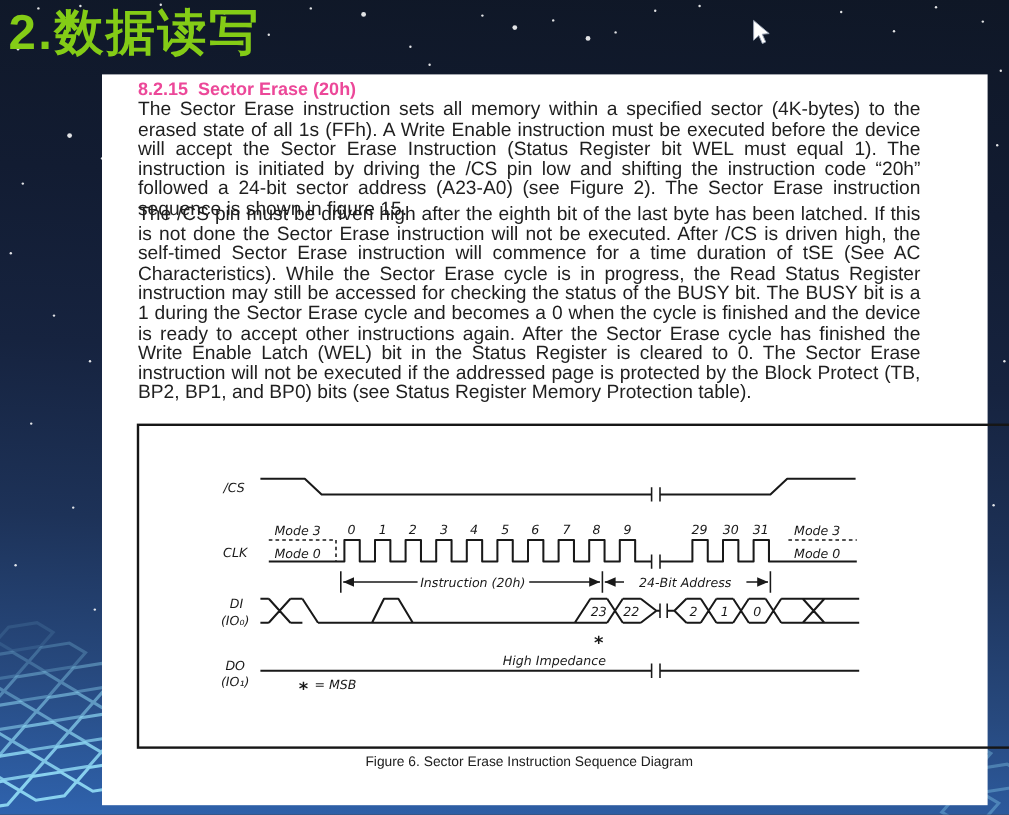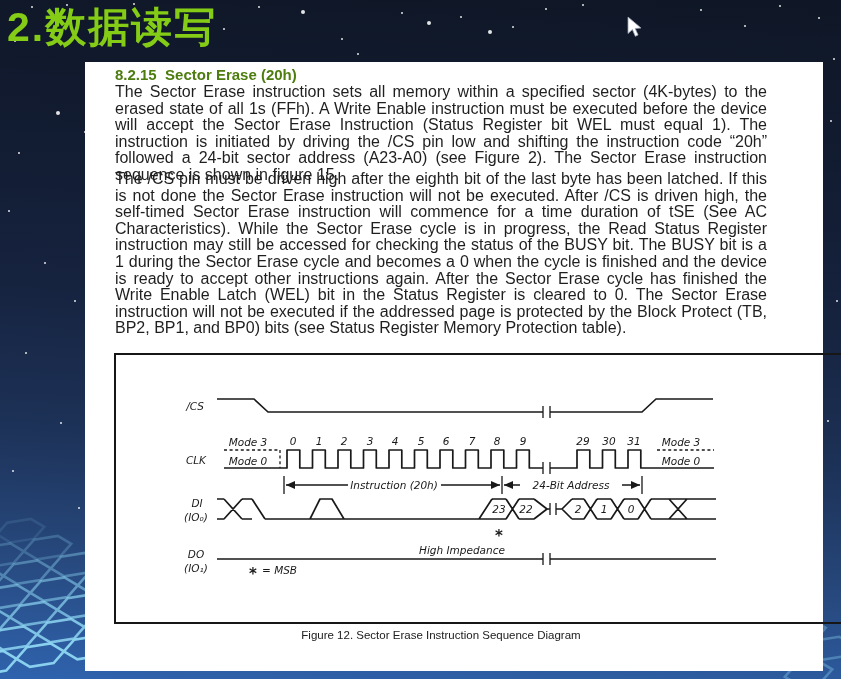--- a/index.html
+++ b/index.html
@@ -16,21 +16,21 @@
       545px 8px 0 0 #fff, 582px 4px 0 0 #fff, 700px 9px 0 0 #fff, 744px 25px 0 0 #fff,
       779px 5px 0 0 #fff, 818px 17px 0 0 #fff, 833px 58px 0 0 #fff,
       57px 112px 0 1px #fff, 84px 131px 0 0 #fff, 18px 152px 0 0 #fff, 8px 210px 0 0 #fff,
       44px 262px 0 0 #fff, 74px 300px 0 0 #fff, 25px 352px 0 0 #fff, 60px 422px 0 0 #fff,
       12px 470px 0 0 #fff, 78px 507px 0 0 #fff,
       830px 120px 0 0 #fff, 836px 300px 0 0 #fff, 827px 420px 0 0 #fff;}
   .slide-title{position:absolute;left:7px;top:0px;font-size:41px;font-weight:bold;
       color:#84cc16;letter-spacing:2px;white-space:nowrap;}
   .panel{position:absolute;left:85px;top:62px;width:738px;height:609px;background:#ffffff;}
   .doc-heading{position:absolute;left:30px;top:4px;font-size:15px;font-weight:bold;
-      color:#4d7c0f;white-space:pre-wrap;}
+      color:#ec4899;white-space:pre-wrap;}
   .para{position:absolute;left:30px;width:652px;font-size:16px;line-height:16.6px;
       text-align:justify;color:#1f1f1f;}
   #para1{top:22px;}
   #para2{top:109px;}
   .figure-box{position:absolute;left:29px;top:291px;width:744px;height:271px;
       border:2px solid #161616;box-sizing:border-box;font-style:italic;}
   .caption{position:absolute;left:29px;top:567px;width:654px;text-align:center;
       font-size:11.5px;color:#202020;}
   svg.diagram{position:absolute;left:0;top:0;}
   .wave{fill:none;stroke:#191919;stroke-width:1.7;stroke-linejoin:round;}
@@ -163,18 +163,18 @@
       <text class="dtxt mid" x="80" y="203">DO</text>
       <text class="dtxt mid" x="80" y="217">(IO₁)</text>
       <path class="wave" d="M101 204 H427 M434 204 H600"></path>
       <path class="wave thin" d="M427 198 V210 M434 198 V210"></path>
       <text class="dtxt mid" x="346" y="199">High Impedance</text>
       <text class="starg" x="133" y="224">*</text>
       <text class="dtxt" x="146" y="219">= MSB</text>
     </svg>
   </div>
 
-  <div class="caption">Figure 12. Sector Erase Instruction Sequence Diagram</div>
+  <div class="caption">Figure 6. Sector Erase Instruction Sequence Diagram</div>
 </div>
 
 <svg class="cursor" width="16" height="22" viewBox="0 0 16 22">
   <path d="M1 1 L1 17.5 L5.4 13.6 L8.3 20.3 L11.1 19 L8.2 12.5 L14 12 Z" fill="#ffffff" stroke="#9aa3b5" stroke-width="0.8"></path>
 </svg>
 
 </body></html>

